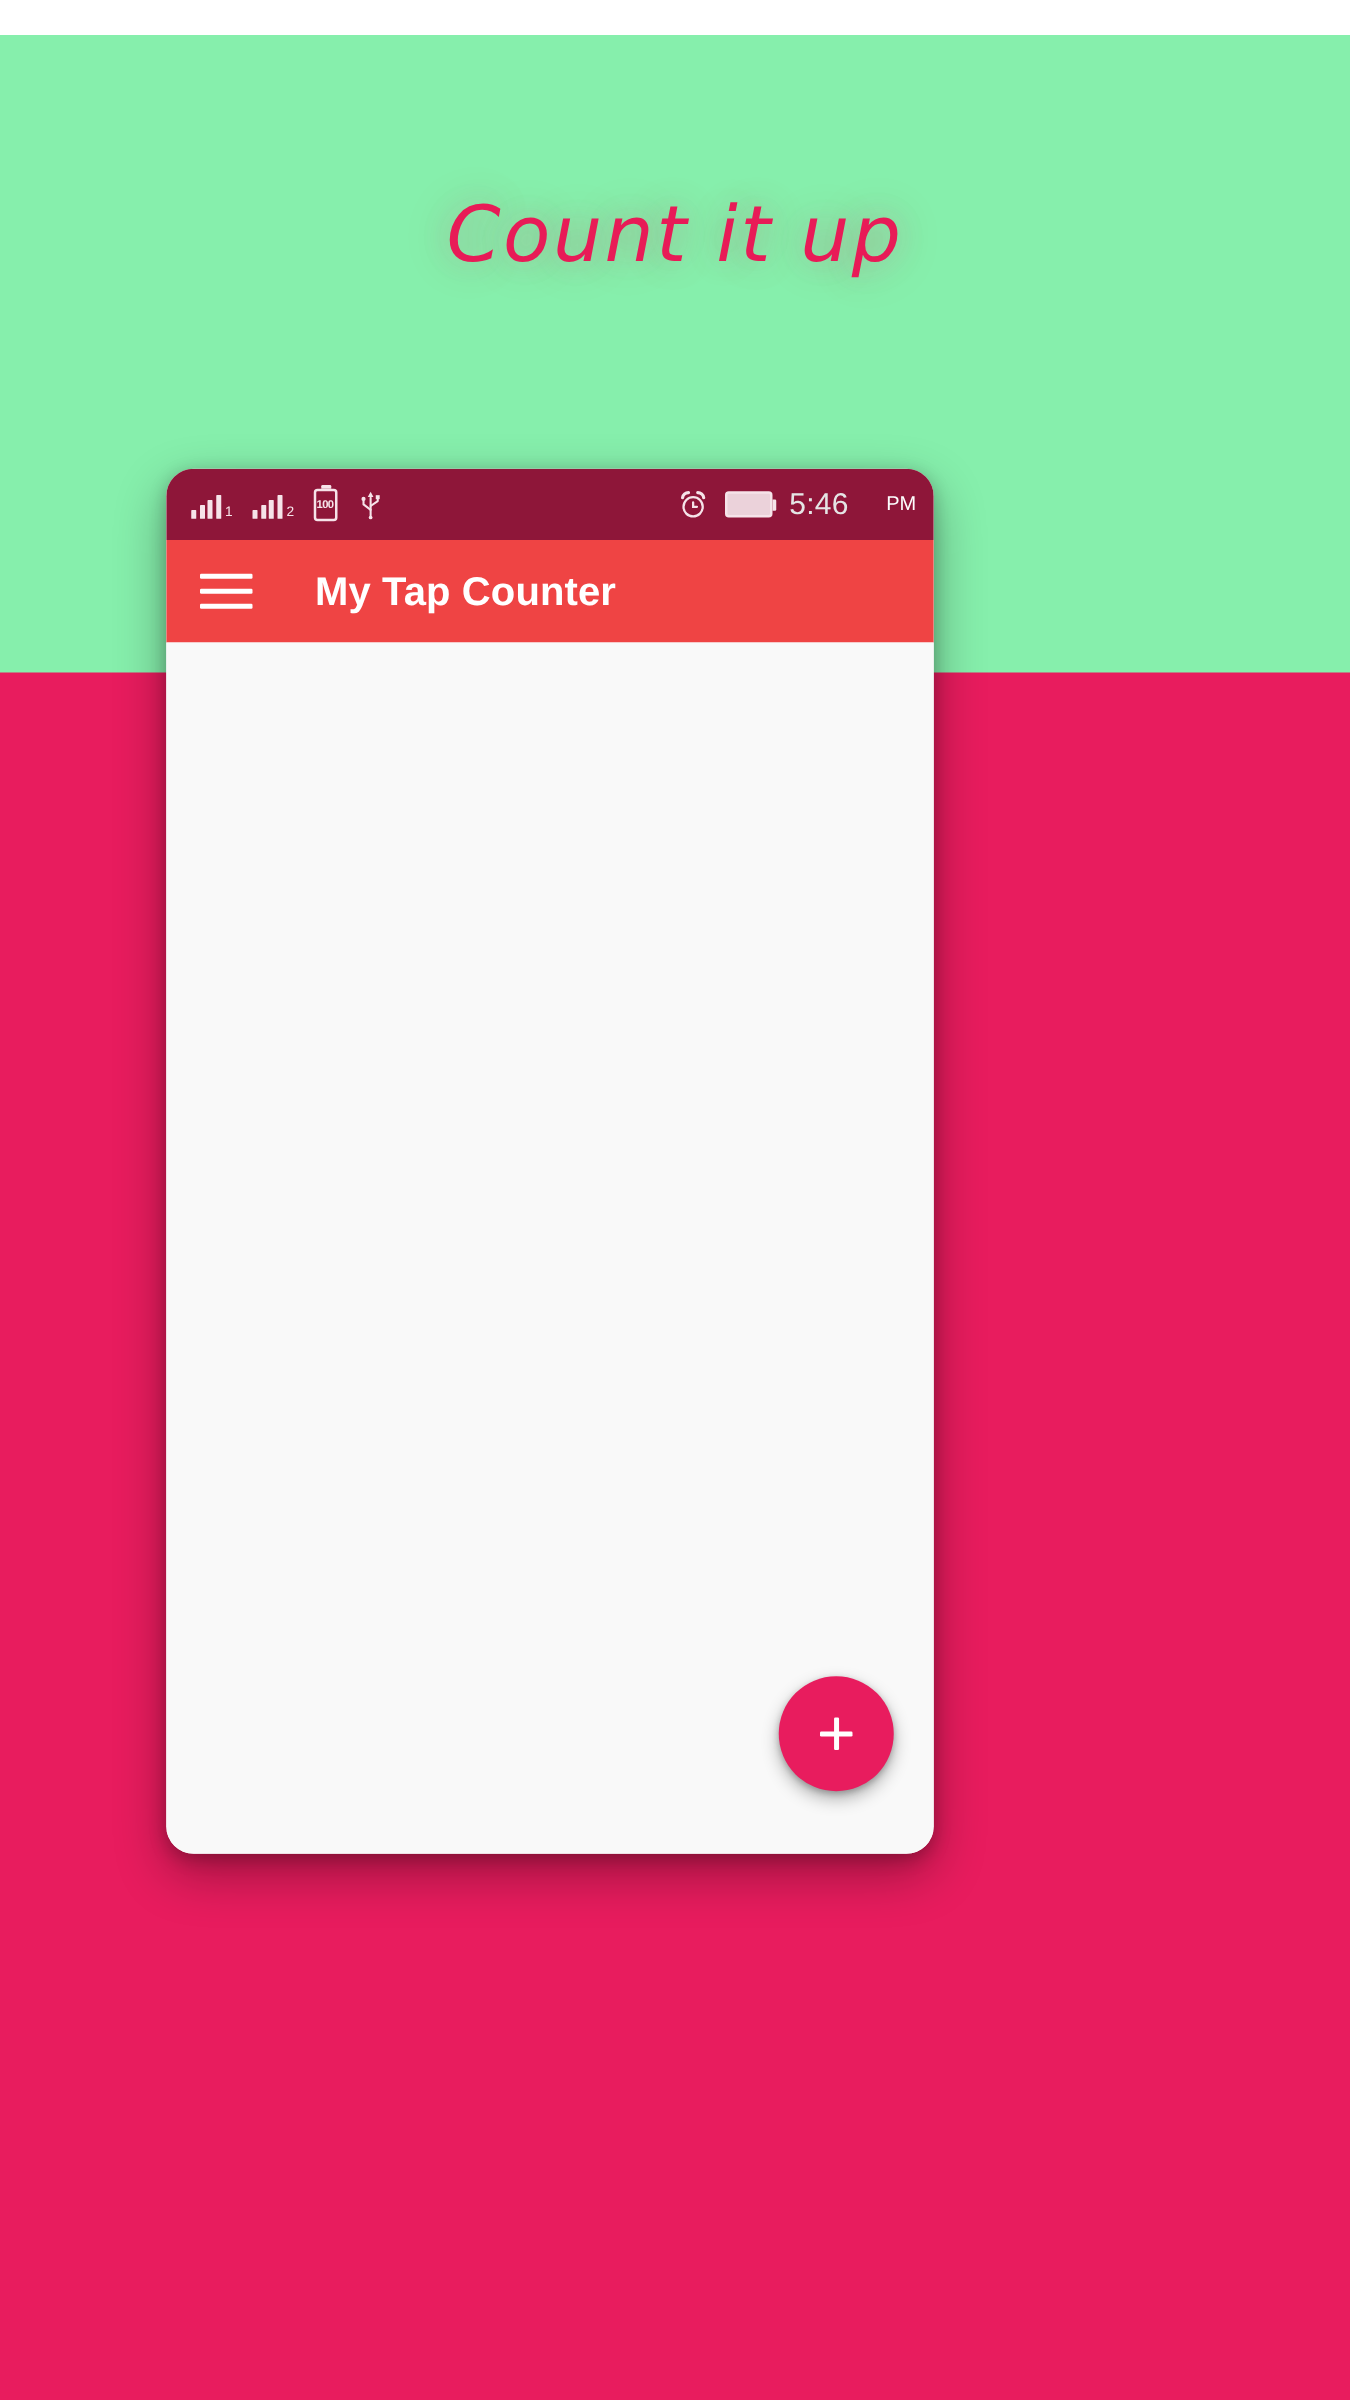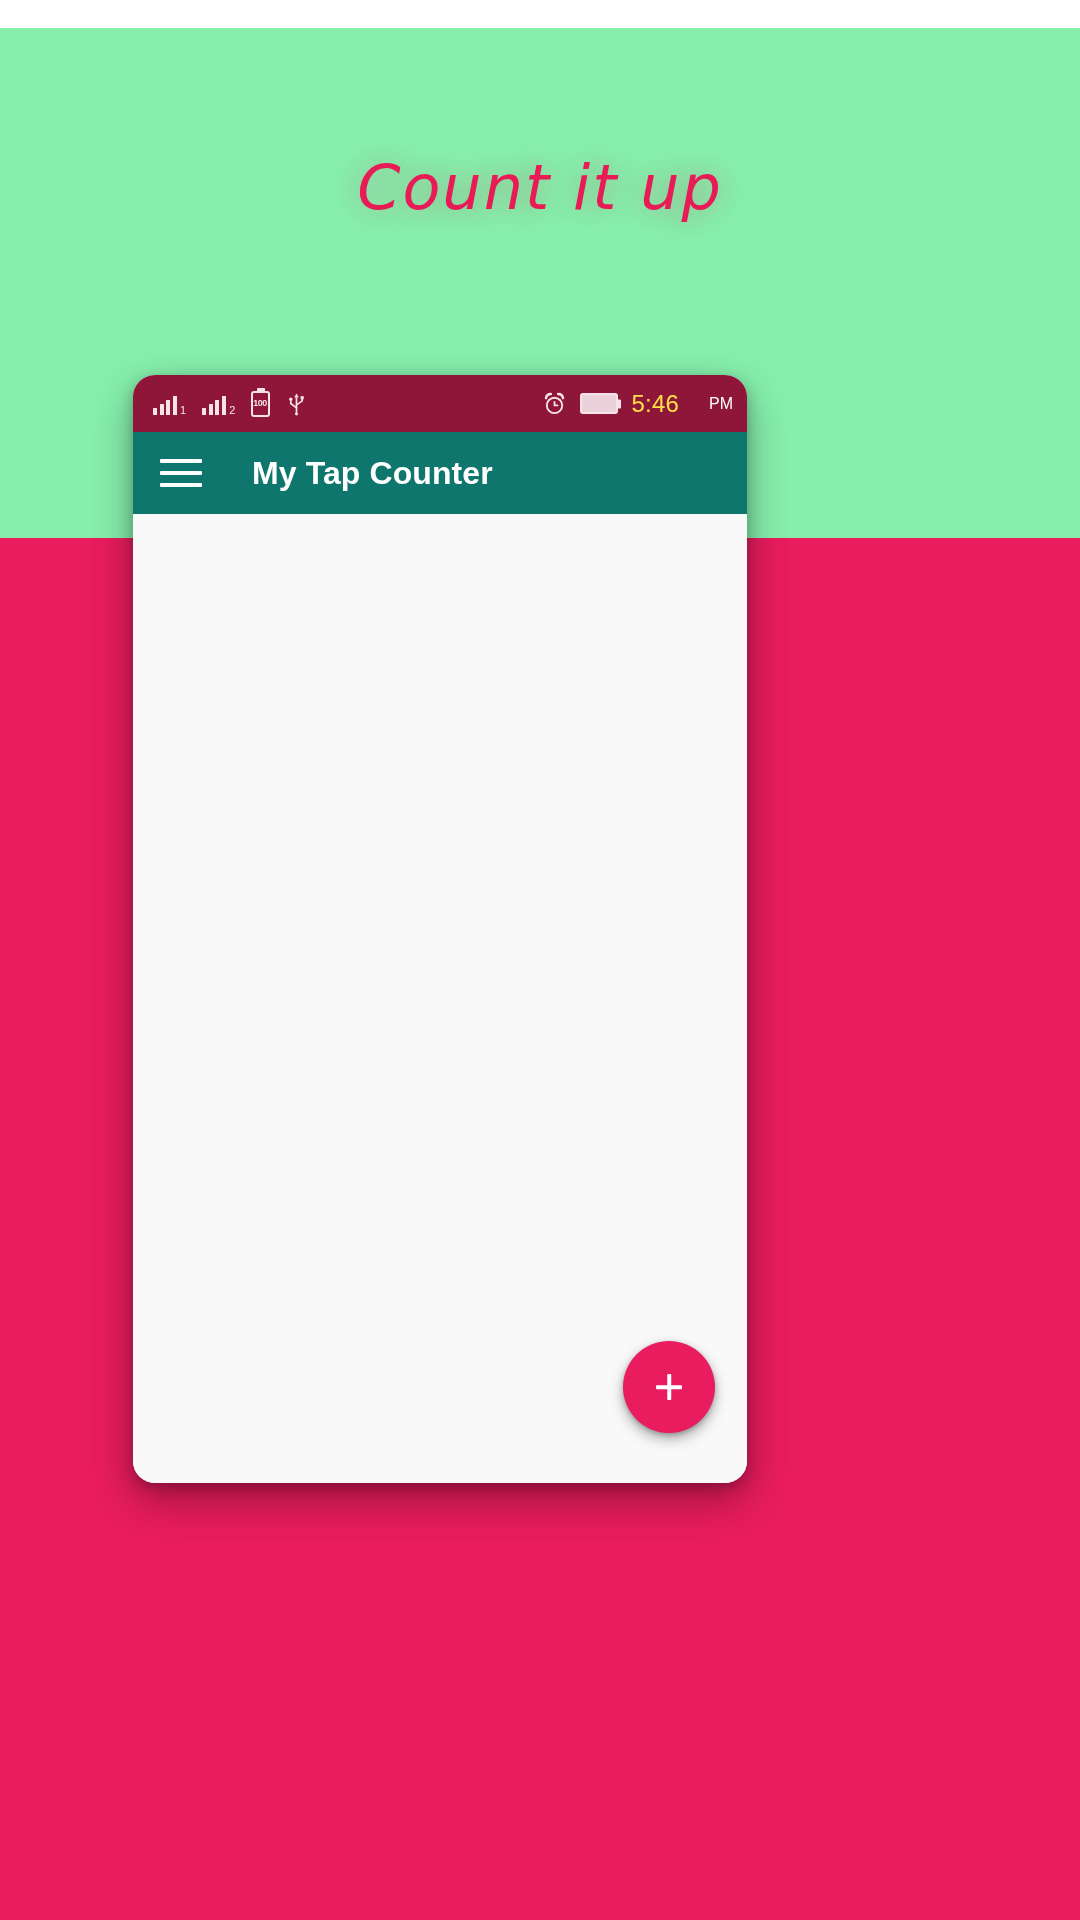--- a/index.html
+++ b/index.html
@@ -172,38 +172,38 @@
     top: 50%;
     transform: translateY(-50%);
     width: 3px;
     height: 9px;
     background: #F6E3E9;
     border-radius: 0 1px 1px 0;
   }
 
   #status-time {
     font-size: 24px;
-    color: #fde047;
+    color: #e5e5e5;
     font-family: "Liberation Sans", sans-serif;
     letter-spacing: 0.2px;
     line-height: 1;
   }
   #status-ampm {
     font-size: 16px;
     color: #FDFDFD;
     font-family: "Liberation Sans", sans-serif;
     margin-left: 17px;
     line-height: 1;
   }
 
   
   #app-bar {
     position: relative;
     height: 82px;
-    background: #0f766e;
+    background: #ef4444;
     display: flex;
     align-items: center;
     padding-left: 27px;
     box-sizing: border-box;
   }
   #menu-button {
     width: 46px;
     height: 40px;
     display: flex;
     flex-direction: column;

